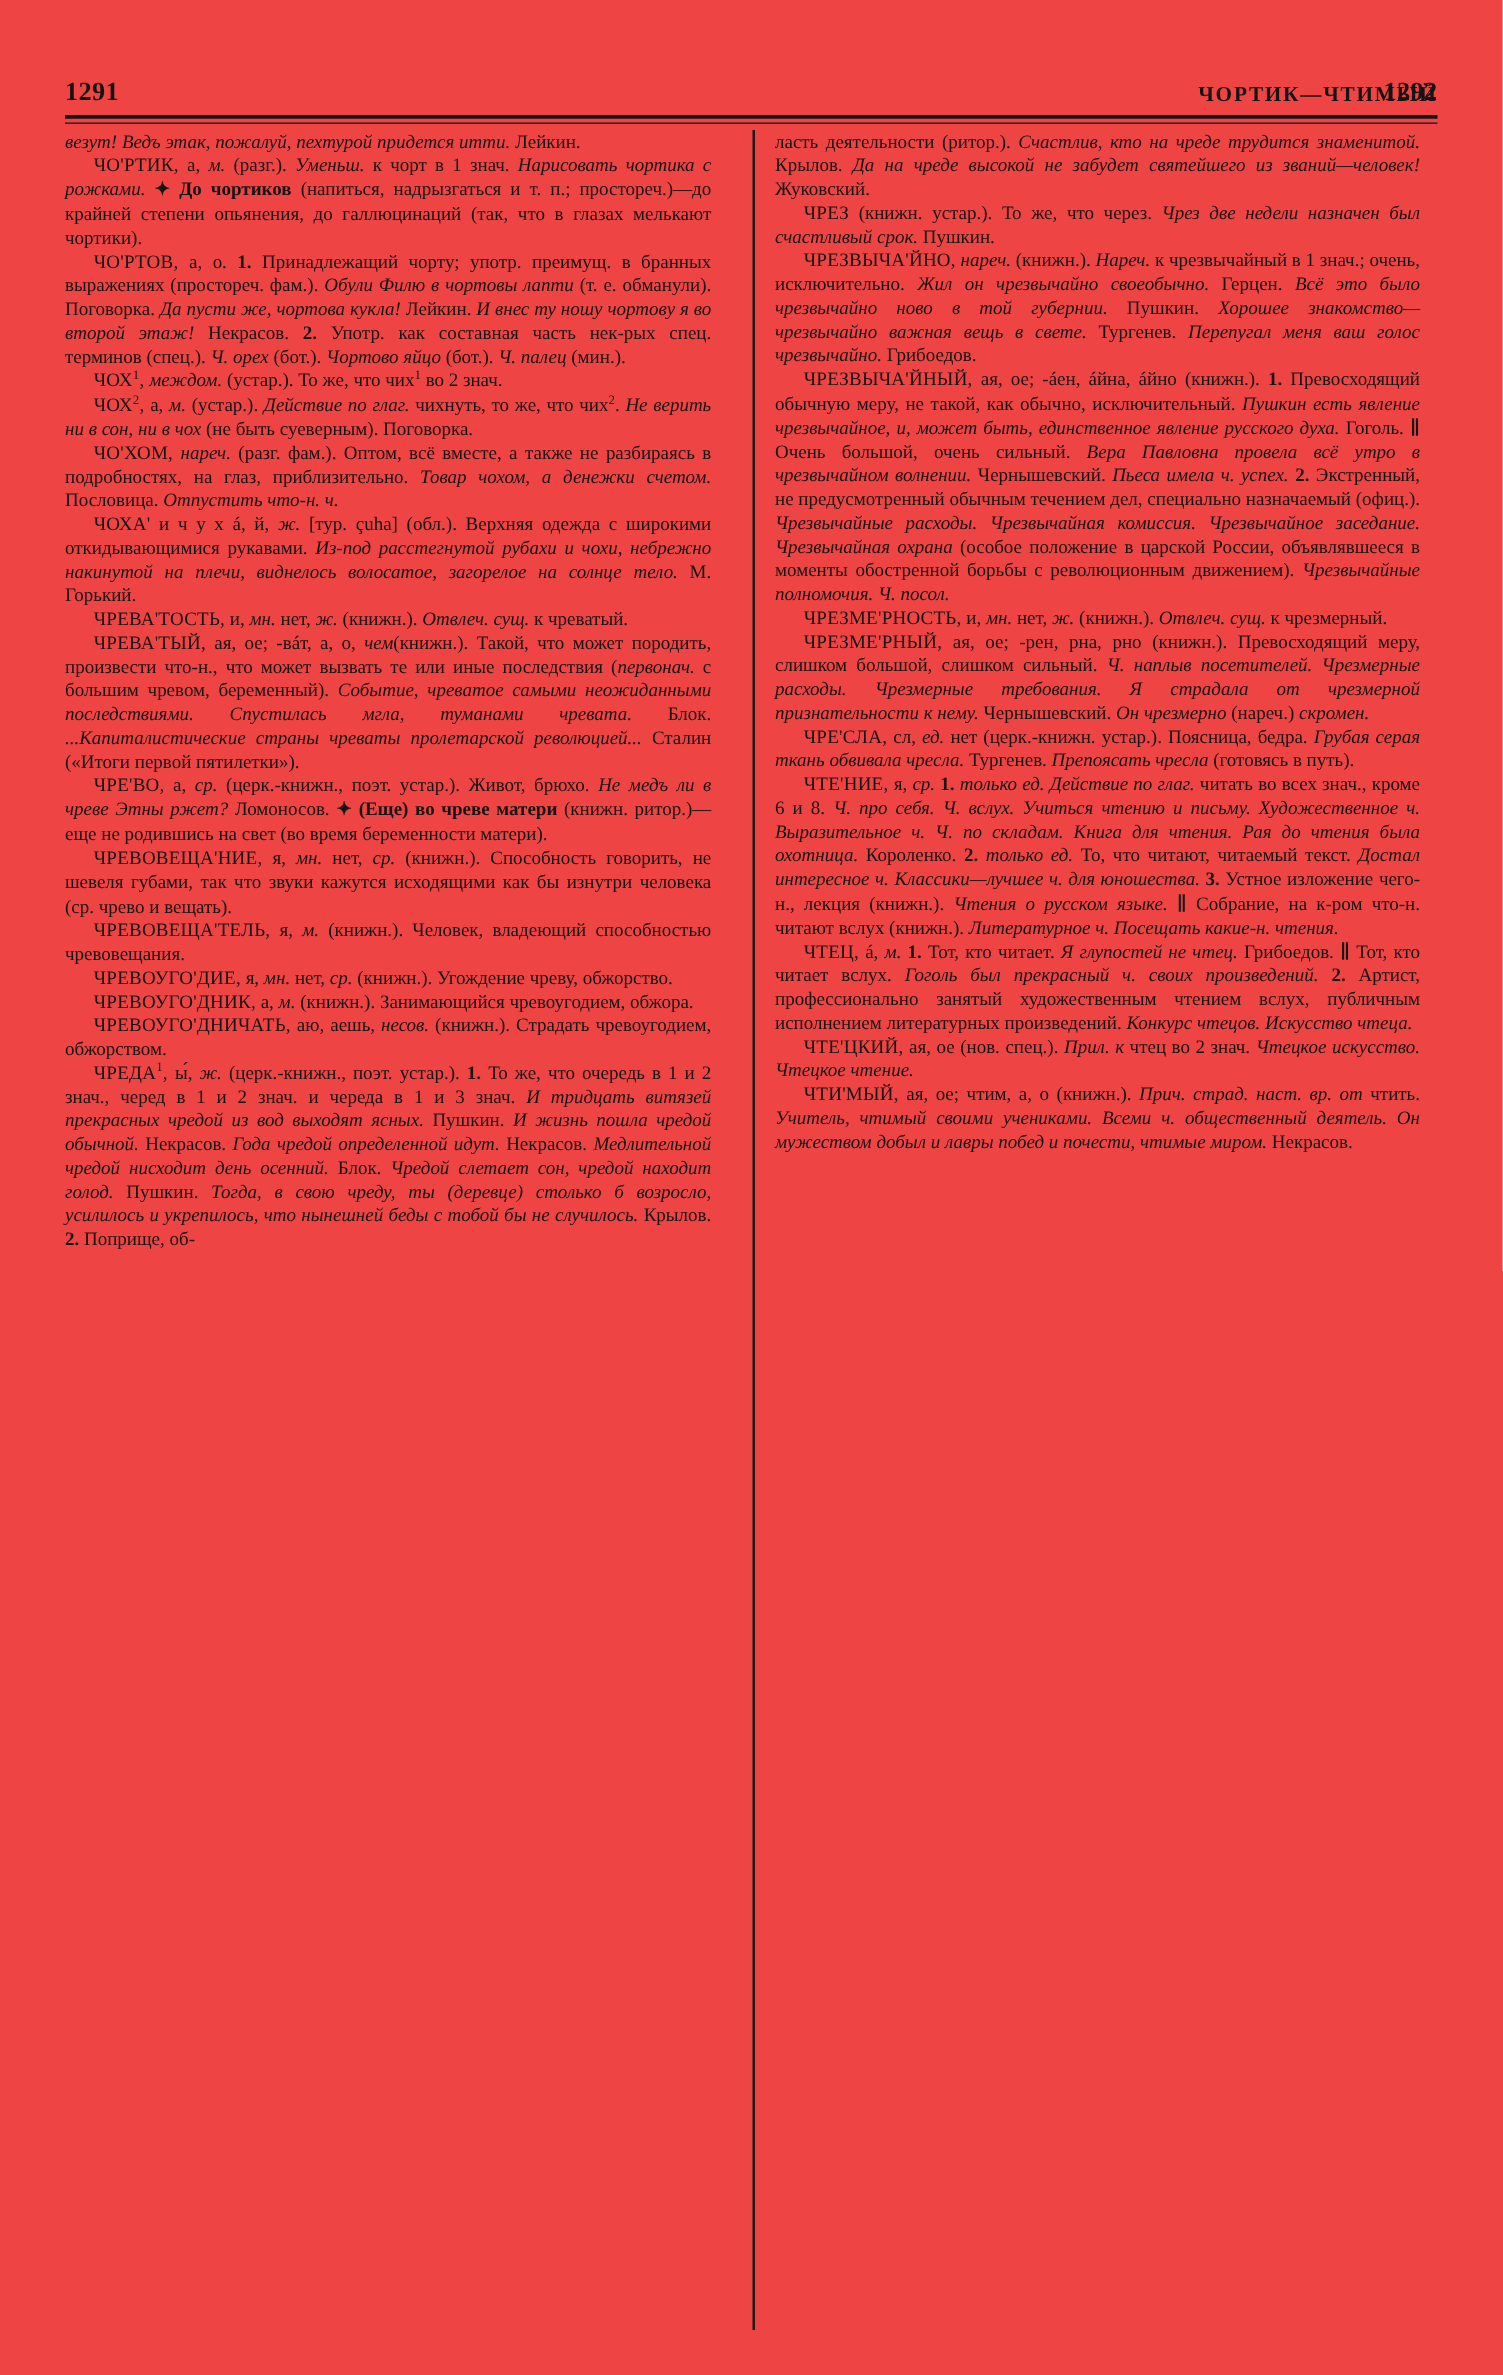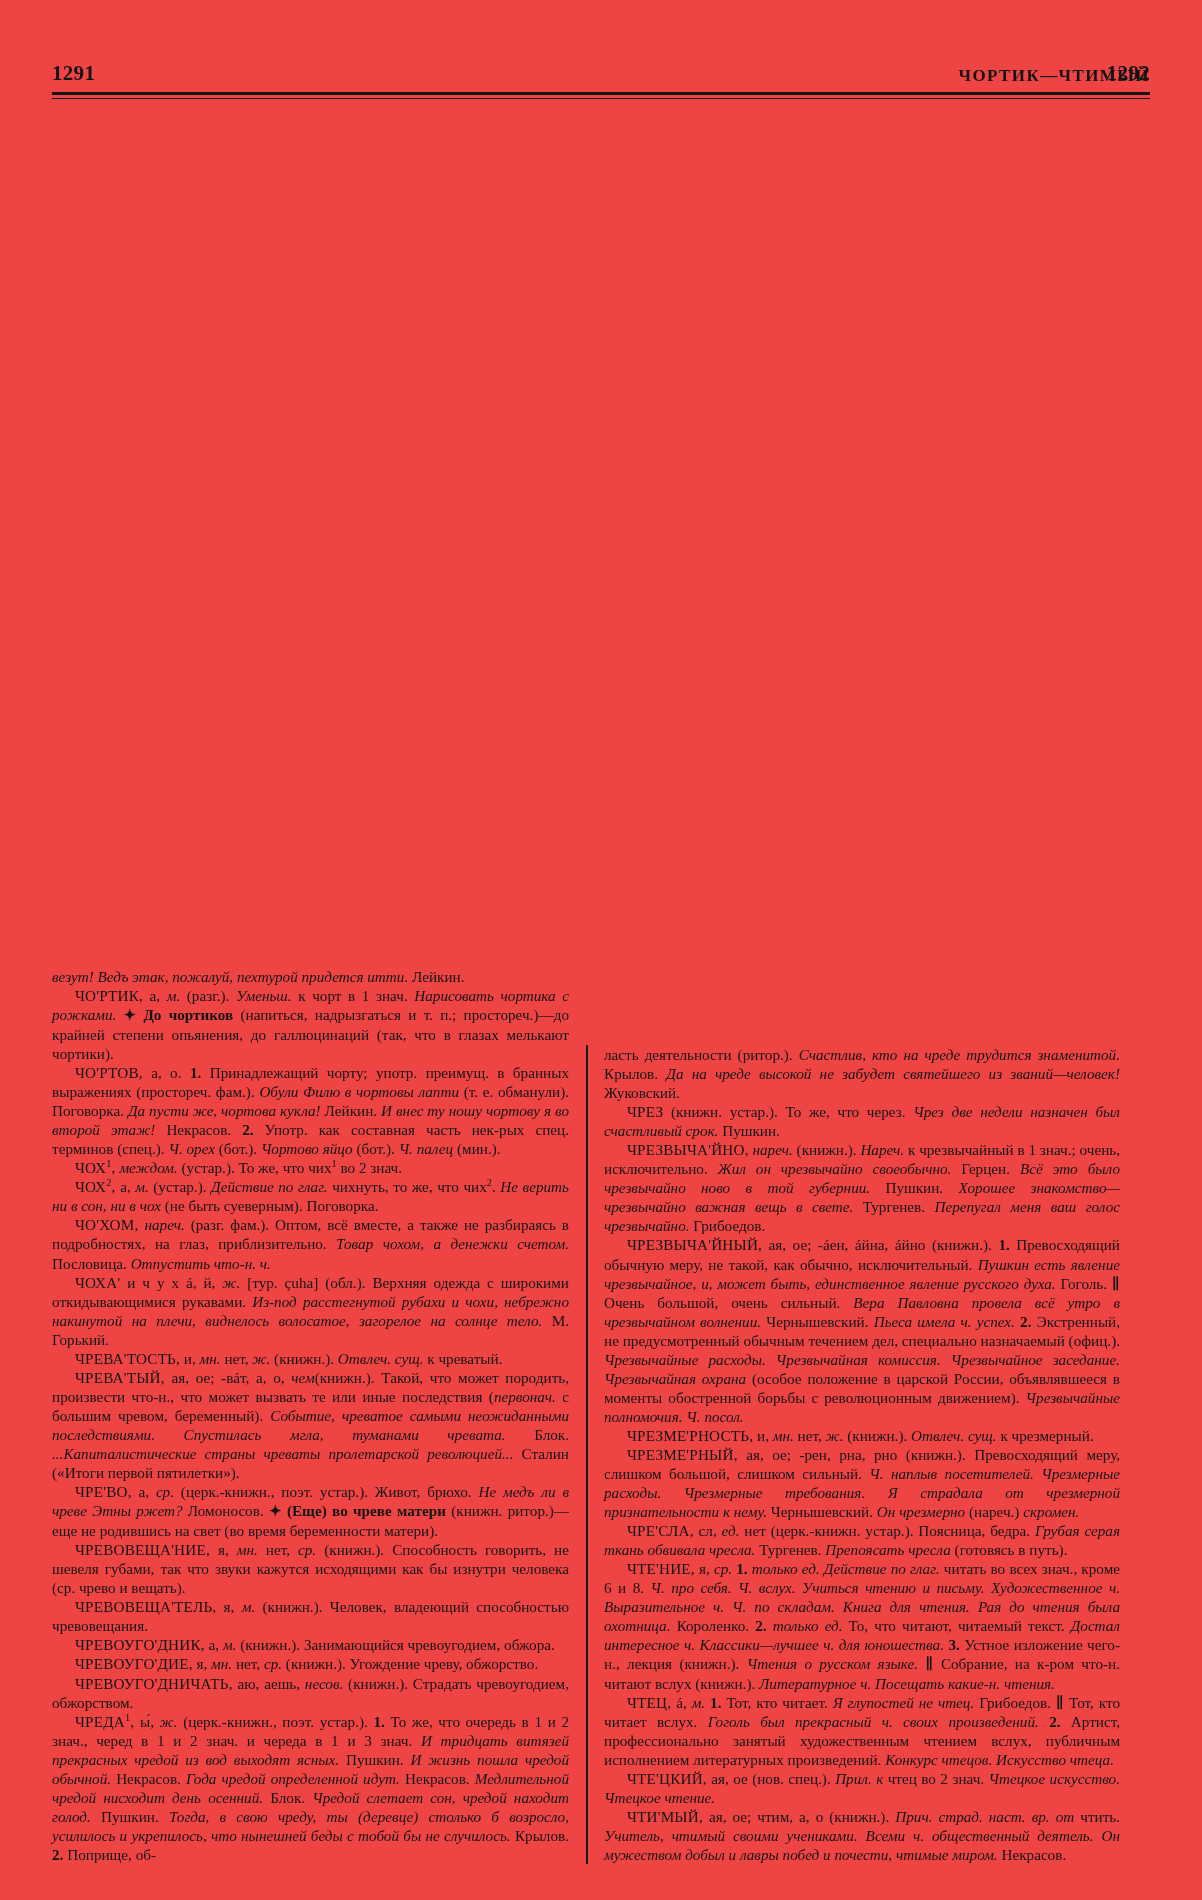--- a/index.html
+++ b/index.html
@@ -58,22 +58,21 @@
   }
 
   
   .columns {
     position: absolute;
     left: 52px;
     right: 52px;
     top: 104px;
     bottom: 36px;
     display: flex;
-    gap: 0;
-    align-items: flex-end;
+    gap: 16px;
   }
   .col {
     width: 534px;
     box-sizing: border-box;
     font-size: 15.2px;
     line-height: 19.05px;
     text-align: justify;
     text-justify: inter-word;
     hyphens: none;
   }
@@ -145,24 +144,24 @@
         <div class="entry">
           <p><span class="hw">ЧРЕ'ВО,</span> а, <span class="it">ср.</span> (церк.-книжн., поэт. устар.). Живот, брюхо. <span class="it">Не медъ ли в чреве Этны ржет?</span> Ломоносов. <span class="lozenge">✦</span> <span class="b">(Еще) во чреве матери</span> (книжн. ритор.)—еще не родившись на свет (во время беременности матери).</p>
         </div>
         <div class="entry">
           <p><span class="hw">ЧРЕВОВЕЩА'НИЕ,</span> я, <span class="it">мн.</span> нет, <span class="it">ср.</span> (книжн.). Способность говорить, не шевеля губами, так что звуки кажутся исходящими как бы изнутри человека (ср. чрево и вещать).</p>
         </div>
         <div class="entry">
           <p><span class="hw">ЧРЕВОВЕЩА'ТЕЛЬ,</span> я, <span class="it">м.</span> (книжн.). Человек, владеющий способностью чревовещания.</p>
         </div>
         <div class="entry">
+          <p><span class="hw">ЧРЕВОУГО'ДИЕ,</span> я, <span class="it">мн.</span> нет, <span class="it">ср.</span> (книжн.). Угождение чреву, обжорство.</p>
+        </div>
+        <div class="entry">
           <p><span class="hw">ЧРЕВОУГО'ДНИК,</span> а, <span class="it">м.</span> (книжн.). Занимающийся чревоугодием, обжора.</p>
-        </div>
-        <div class="entry">
-          <p><span class="hw">ЧРЕВОУГО'ДИЕ,</span> я, <span class="it">мн.</span> нет, <span class="it">ср.</span> (книжн.). Угождение чреву, обжорство.</p>
         </div>
         <div class="entry">
           <p><span class="hw">ЧРЕВОУГО'ДНИЧАТЬ,</span> аю, аешь, <span class="it">несов.</span> (книжн.). Страдать чревоугодием, обжорством.</p>
         </div>
         <div class="entry">
           <p><span class="hw">ЧРЕДА<sup>1</sup>,</span> ы́, <span class="it">ж.</span> (церк.-книжн., поэт. устар.). <span class="b">1.</span> То же, что очередь в 1 и 2 знач., черед в 1 и 2 знач. и череда в 1 и 3 знач. <span class="it">И тридцать витязей прекрасных чредой из вод выходят ясных.</span> Пушкин. <span class="it">И жизнь пошла чредой обычной.</span> Некрасов. <span class="it">Года чредой определенной идут.</span> Некрасов. <span class="it">Медлительной чредой нисходит день осенний.</span> Блок. <span class="it">Чредой слетает сон, чредой находит голод.</span> Пушкин. <span class="it">Тогда, в свою чреду, ты (деревце) столько б возросло, усилилось и укрепилось, что нынешней беды с тобой бы не случилось.</span> Крылов. <span class="b">2.</span> Поприще, об-</p>
         </div>
       </div>
     <div class="col right" id="col-right">
         <div class="entry">

